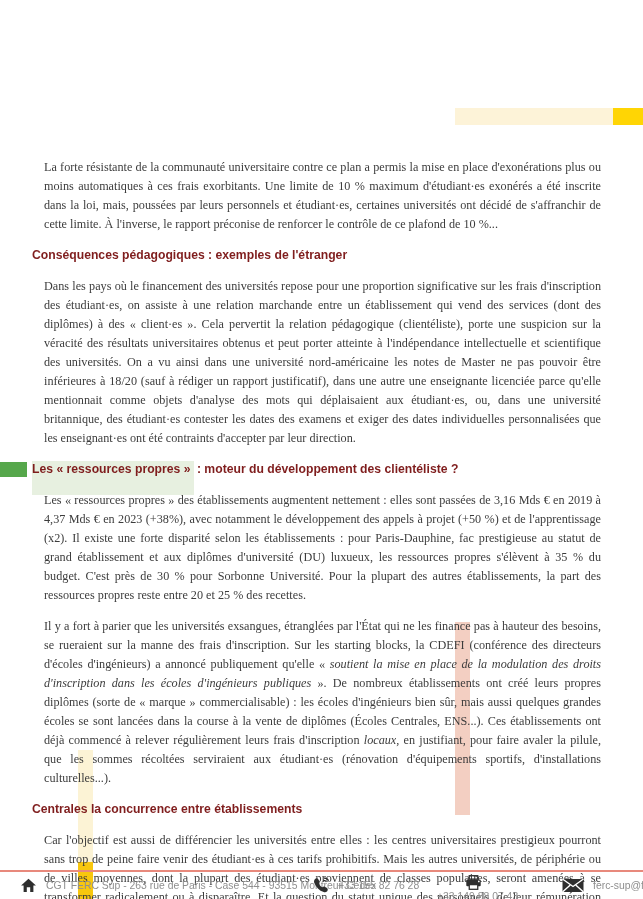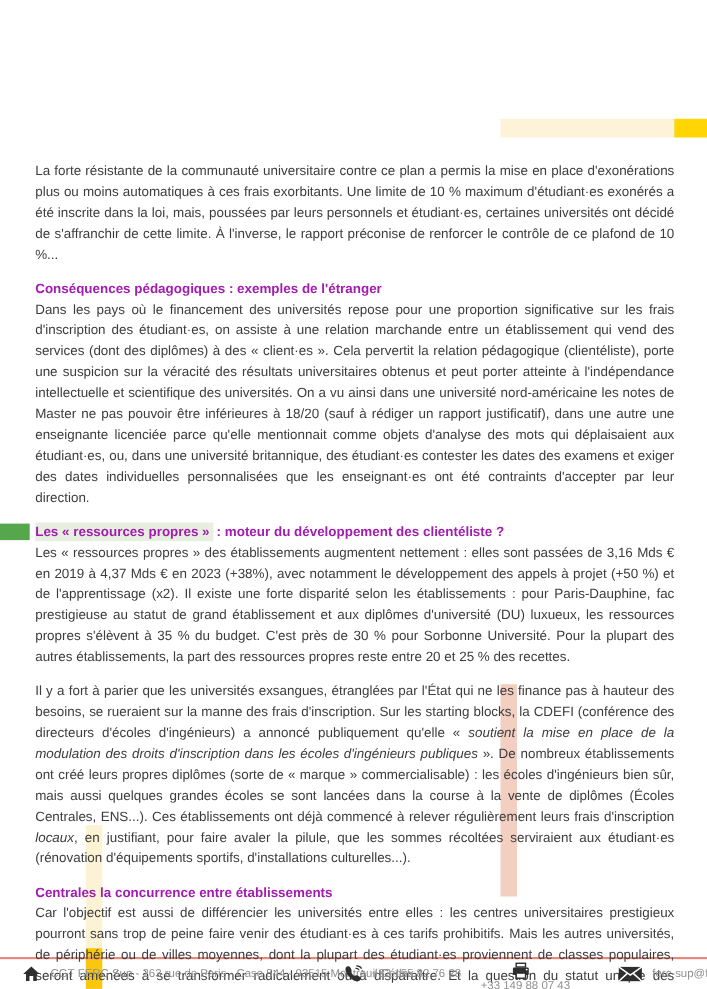--- a/index.html
+++ b/index.html
@@ -18,32 +18,32 @@
   .pink-bar{left:455px;top:622px;width:15px;height:193px;background:#f3cfc2;}
   .yellow-bar-pale{left:78px;top:750px;width:15px;height:112px;background:#fcf3d5;}
   .yellow-bar-gold{left:78px;top:862px;width:15px;height:37px;background:#f8c70e;}
 
   
   .content{
     position:absolute;left:32px;top:146px;width:581px;
     color:#3c3c3c;font-size:12.2px;line-height:19px;
     text-align:justify;z-index:2;
   }
-  .content p{margin:0;}
+  .content p{margin:12px;font-family:Liberation Serif, serif;}
   .content p.gap{margin-top:12px;}
   .content h2{
     font-size:12.2px;line-height:19px;font-weight:bold;
-    margin:12px 0 0 0;text-align:left;color:#a21caf;
+    margin:12px 0 0 0;text-align:left;color:#7f1d1d;
   }
   .h3{position:relative;}
   .green-accent{
     position:absolute;left:-32px;top:2px;width:27px;height:15px;
     background:#56a74b;display:block;
   }
-  .hl{background:#e7f0e0;padding:1px 3px 2px 0;}
+  .hl{background:#e7f0e0;padding:1px 3px 19px 0;}
   .ital{font-style:italic;}
 
   
   .footer-line{position:absolute;left:0;right:0;top:870px;height:2px;background:#e8897c;}
   .footer{position:absolute;left:0;top:874px;width:643px;height:25px;z-index:3;}
   .fgroup{position:absolute;top:0;height:22px;display:flex;align-items:center;}
   .fgroup .ficon{width:17px;height:17px;margin-right:9px;flex:0 0 auto;}
   .fgroup .ftext{color:#8f8f8f;font-size:10.4px;white-space:nowrap;}
   .g-address{left:20px;}
   .g-phone{left:312px;}

